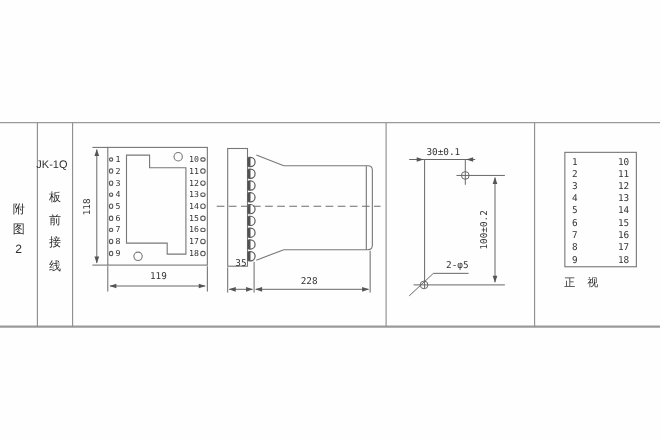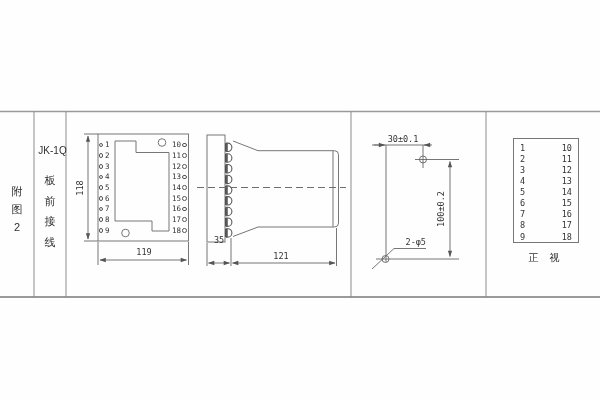--- a/index.html
+++ b/index.html
@@ -21,21 +21,21 @@
   .ring{width:2.6px;height:2.6px;border:0.9px solid #555;border-radius:50%;display:inline-block;flex:0 0 auto;}
   .left-col .ring{margin-right:2px;}
   .right-col .trow{justify-content:flex-end;}
   .right-col .ring{margin-left:1.5px;}
   
   #term-table{
     position:absolute;left:513px;top:138px;width:66px;height:105px;
     border:1px solid #777;box-sizing:border-box;padding:3.5px 6px 0 6px;background:transparent;
   }
   #term-table .tblrow{display:flex;justify-content:space-between;height:11.15px;font-size:8.5px;color:#333;}
-  .caption{font-size:10px;color:#2f2f2f;text-align:center;letter-spacing:4px;}
+  .caption{font-size:10px;color:#2f2f2f;text-align:left;letter-spacing:4px;}
 </style>
 </head>
 <body>
 
 <div id="stage">
 
   <svg id="linework" viewBox="0 0 600 400" xmlns="http://www.w3.org/2000/svg">
     <defs>
       <marker id="arr" viewBox="0 0 10 10" refX="9.2" refY="5" markerWidth="9" markerHeight="7" orient="auto-start-reverse">
         <path d="M0,1.6 L10,5 L0,8.4 z" fill="#555"></path>
@@ -120,21 +120,21 @@
     </g>
   </svg>
 
   <div class="abs vstack cn" style="left:6px;top:186px;width:22px;gap:7px;">
 
   <span>附</span>
       <span>图</span>
       <span>2</span>
     </div>
 
-  <div class="abs cn" style="left:33px;top:146px;width:39px;text-align:center;font-size:10px;color:#2f2f2f;">JK-1Q</div>
+  <div class="abs cn" style="left:33px;top:146px;width:39px;text-align:left;font-size:10px;color:#2f2f2f;">JK-1Q</div>
 
   <div class="abs vstack cn" style="left:39px;top:175px;width:22px;gap:9.5px;">
 
   <span>板</span>
       <span>前</span>
       <span>接</span>
       <span>线</span>
     </div>
 
   <div class="abs left-col" style="left:98.5px;top:139.6px;width:16px;">
@@ -229,21 +229,21 @@
 
       <div class="trow">
         <span class="num">18</span>
         <span class="ring"></span>
       </div>
     </div>
 
   <div class="abs dim rot" style="left:65.5px;top:182.5px;width:30px;height:10px;">118</div>
   <div class="abs dim" style="left:129px;top:247.5px;width:30px;">119</div>
   <div class="abs dim" style="left:207px;top:236px;width:24px;">35</div>
-  <div class="abs dim" style="left:267px;top:252px;width:28px;">121</div>
+  <div class="abs dim" style="left:267px;top:252px;width:28px;">228</div>
   <div class="abs dim" style="left:381px;top:134.5px;width:44px;">30±0.1</div>
   <div class="abs dim rot" style="left:419px;top:204px;width:46px;height:10px;">100±0.2</div>
   <div class="abs dim" style="left:393px;top:238px;width:33px;text-align:right;">2-φ5</div>
 
   <div id="term-table">
 
       <div class="tblrow">
         <span>1</span>
         <span>10</span>
       </div>

